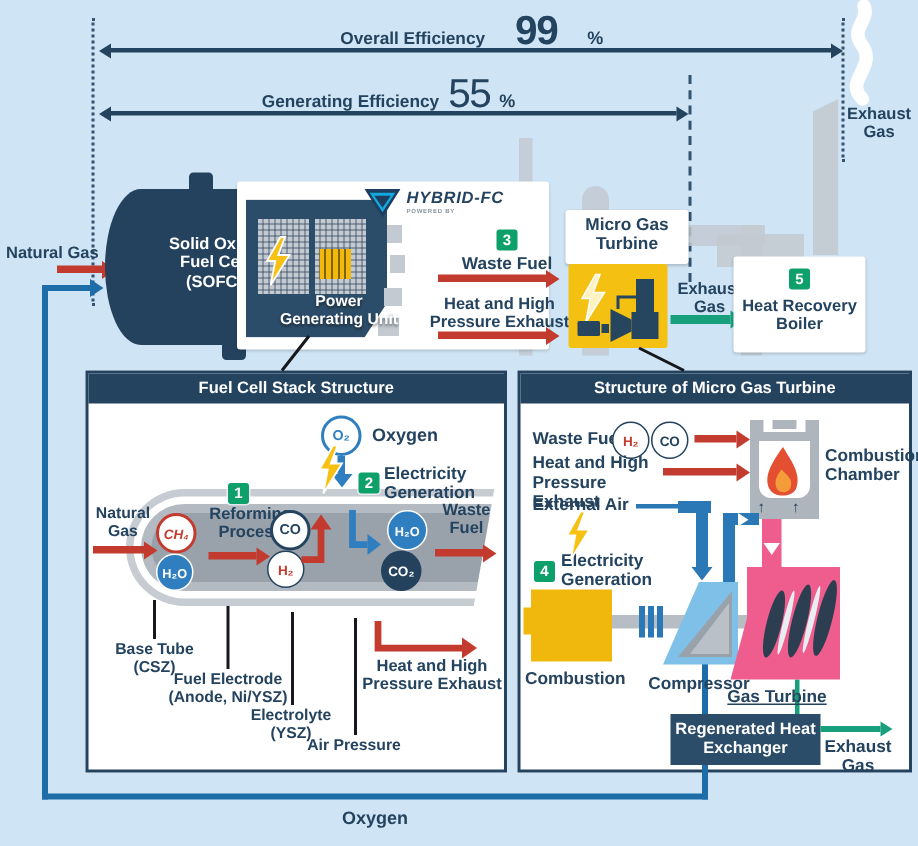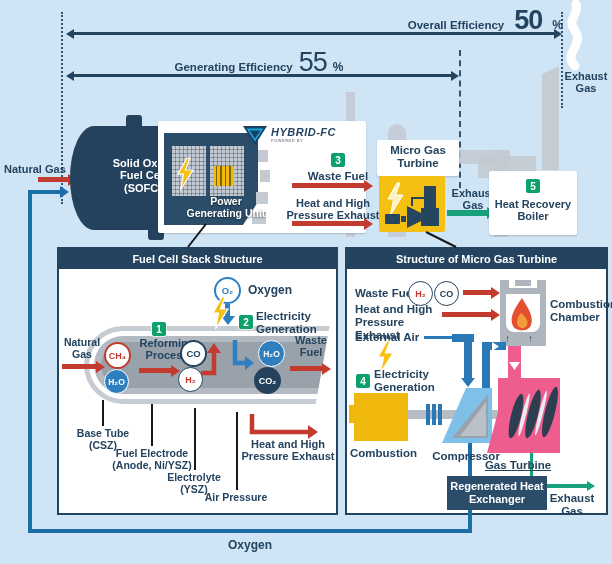--- a/index.html
+++ b/index.html
@@ -39,23 +39,23 @@
 </style>
 </head>
 <body>
 
 <div class="stage">
 
   <div class="dotv" style="left:61px;top:12px;height:192px;"></div>
   <div class="dotv" style="left:561px;top:12px;height:96px;"></div>
   <div class="dashv" style="left:459px;top:50px;height:138px;"></div>
 
-  <div class="abs" style="left:66px;top:5px;width:497px;display:flex;justify-content:flex-end;align-items:baseline;gap:10px;color:#24435f;">
+  <div class="abs" style="left:66px;top:5px;width:497px;display:flex;justify-content:center;align-items:baseline;gap:20px;color:#24435f;">
     <span style="font-weight:bold;font-size:11.5px;">Overall Efficiency</span>
-    <span style="font-weight:bold;font-size:27px;letter-spacing:-1px;">50</span>
+    <span style="font-weight:bold;font-size:27px;letter-spacing:-1px;">99</span>
     <span style="font-weight:bold;font-size:12px;">%</span>
   </div>
   <div class="harrow thin dbl" style="--c:#24435f;left:74px;top:32px;width:480px;height:3px;"></div>
 
   <div class="abs" style="left:66px;top:47px;width:386px;display:flex;justify-content:center;align-items:baseline;gap:6px;color:#24435f;">
     <span style="font-weight:bold;font-size:11.5px;">Generating Efficiency</span>
     <span style="font-weight:normal;font-size:27px;letter-spacing:-1px;">55</span>
     <span style="font-weight:bold;font-size:12px;">%</span>
   </div>
   <div class="harrow thin dbl" style="--c:#24435f;left:74px;top:74px;width:377px;height:3px;"></div>
@@ -132,21 +132,21 @@
     <div class="abs" style="left:0;top:0;width:252px;height:78px;background:#c7ccd3;border-radius:39px 0 0 39px;"></div>
     <div class="abs" style="left:5px;top:5px;width:247px;height:68px;background:#fff;border-radius:34px 0 0 34px;"></div>
     <div class="abs" style="left:10px;top:10px;width:242px;height:58px;background:#b3bac2;border-radius:29px 0 0 29px;"></div>
     <div class="abs" style="left:17px;top:16px;width:235px;height:46px;background:#99a1ab;border-radius:23px 0 0 23px;"></div>
     <div class="abs" style="right:-12px;top:-6px;width:26px;height:100px;background:#fff;transform:rotate(10deg);"></div>
   </div>
 
   <div class="lbl c" style="left:58px;top:337px;width:48px;font-size:10.5px;">Natural Gas</div>
   <div class="harrow" style="--c:#c23b2e;left:62px;top:364px;width:34px;height:5px;"></div>
 
-  <div class="circle" style="left:104px;top:342px;width:27px;height:27px;border:2px solid #c23b2e;color:#c23b2e;font-size:9px;">CH₄</div>
+  <div class="circle" style="left:104px;top:342px;width:27px;height:27px;border:2px solid #c23b2e;color:#c23b2e;font-size:9px;font-style:italic;">CH₄</div>
   <div class="circle" style="left:104px;top:369px;width:25px;height:25px;background:#2f7fc0;border:1.5px solid #fff;color:#fff;font-size:8.5px;">H₂O</div>
 
   <div class="badge" style="left:152px;top:322px;">1</div>
   <div class="lbl c" style="left:131px;top:337px;width:72px;font-size:11px;">Reforming Process</div>
   <div class="harrow" style="--c:#c23b2e;left:139px;top:368px;width:32px;height:5px;"></div>
 
   <div class="circle" style="left:180px;top:340px;width:27px;height:27px;border:2px solid #24435f;color:#24435f;font-size:9.5px;">CO</div>
   <div class="circle" style="left:178px;top:367px;width:25px;height:25px;border:1.5px solid #24435f;color:#c23b2e;font-size:9px;">H₂</div>
 
   <div class="badge" style="left:239px;top:315px;">2</div>

